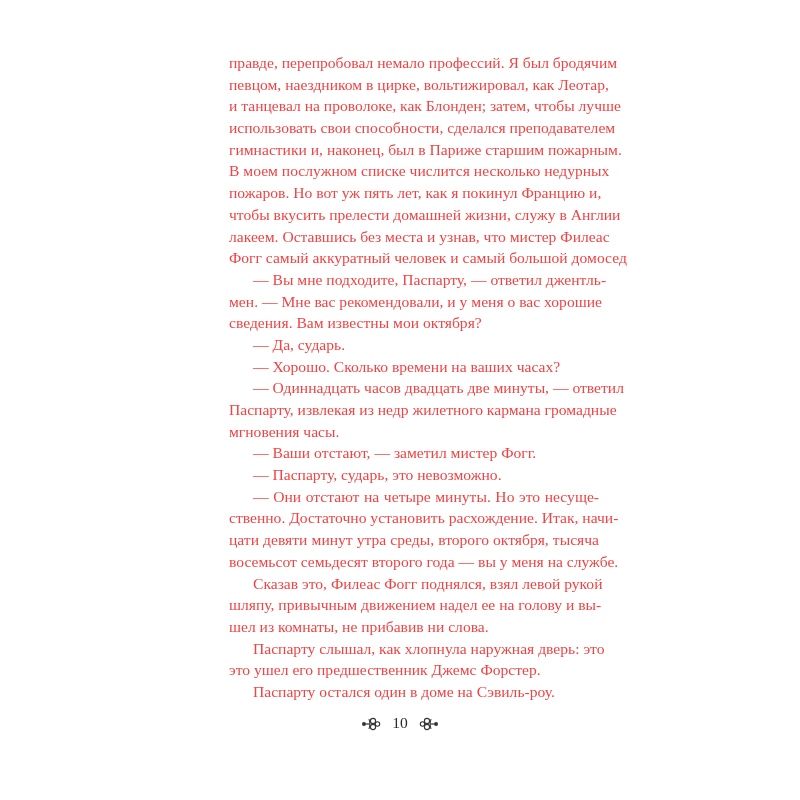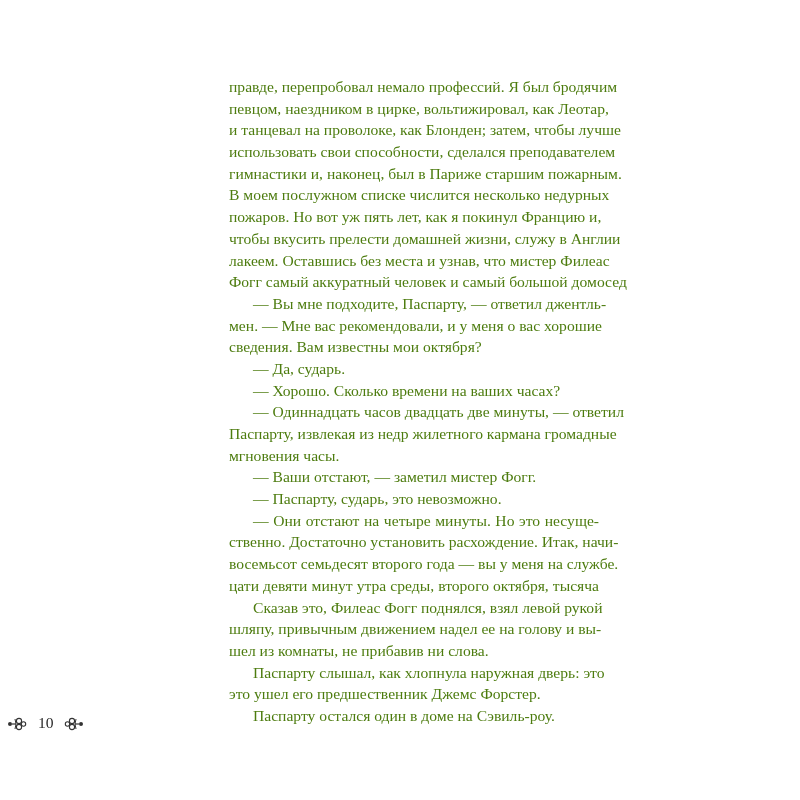--- a/index.html
+++ b/index.html
@@ -1,30 +1,31 @@
 <!DOCTYPE html>
 <html><head>
 <meta charset="utf-8">
 <style>
   html, body { margin: 0; padding: 0; background: #ffffff; }
   body { width: 800px; height: 800px; position: relative; overflow: hidden; }
   .page {
-    position: absolute; left: 229px; top: 76px; width: 370px;
+    position: absolute; left: 229px; top: 52px; width: 370px;
     font-family: "Liberation Serif", "DejaVu Serif", serif;
-    font-size: 15.6px; color: #4d7c0f;
+    font-size: 15.6px; color: #ef4444;
   }
   .line {
     display: block; height: 21.7px; line-height: 21.7px;
     text-align: justify; text-align-last: justify; white-space: nowrap;
     overflow: visible;
   }
   .line.last { text-align-last: left; }
   .line.indent { padding-left: 24px; }
   .footer {
     position: absolute; left: 0; width: 800px; top: 714px;
+    text-align: center;
     font-family: "Liberation Serif", "DejaVu Serif", serif;
     font-size: 15.6px; color: #2a2a2a;
   }
   .orn { display: inline-block; width: 22px; height: 16px; vertical-align: middle; margin: 0 6px; }
 </style>
 </head>
 <body>
 
 <div class="page" id="page-body">
     <span class="line">правде, перепробовал немало профессий. Я был бродячим</span>
@@ -42,22 +43,22 @@
     <span class="line last">сведения. Вам известны мои октября?</span>
     <span class="line indent last">— Да, сударь.</span>
     <span class="line indent last">— Хорошо. Сколько времени на ваших часах?</span>
     <span class="line indent">— Одиннадцать часов двадцать две минуты, — ответил</span>
     <span class="line">Паспарту, извлекая из недр жилетного кармана громадные</span>
     <span class="line last">мгновения часы.</span>
     <span class="line indent last">— Ваши отстают, — заметил мистер Фогг.</span>
     <span class="line indent last">— Паспарту, сударь, это невозможно.</span>
     <span class="line indent">— Они отстают на четыре минуты. Но это несуще-</span>
     <span class="line">ственно. Достаточно установить расхождение. Итак, начи-</span>
+    <span class="line">цати девяти минут утра среды, второго октября, тысяча</span>
     <span class="line last">восемьсот семьдесят второго года — вы у меня на службе.</span>
-    <span class="line">цати девяти минут утра среды, второго октября, тысяча</span>
     <span class="line indent">Сказав это, Филеас Фогг поднялся, взял левой рукой</span>
     <span class="line">шляпу, привычным движением надел ее на голову и вы-</span>
     <span class="line last">шел из комнаты, не прибавив ни слова.</span>
     <span class="line indent">Паспарту слышал, как хлопнула наружная дверь: это</span>
     <span class="line last">это ушел его предшественник Джемс Форстер.</span>
     <span class="line indent last">Паспарту остался один в доме на Сэвиль-роу.</span>
   </div>
 
 <div class="footer">
   <svg class="orn" viewBox="0 0 22 16">

